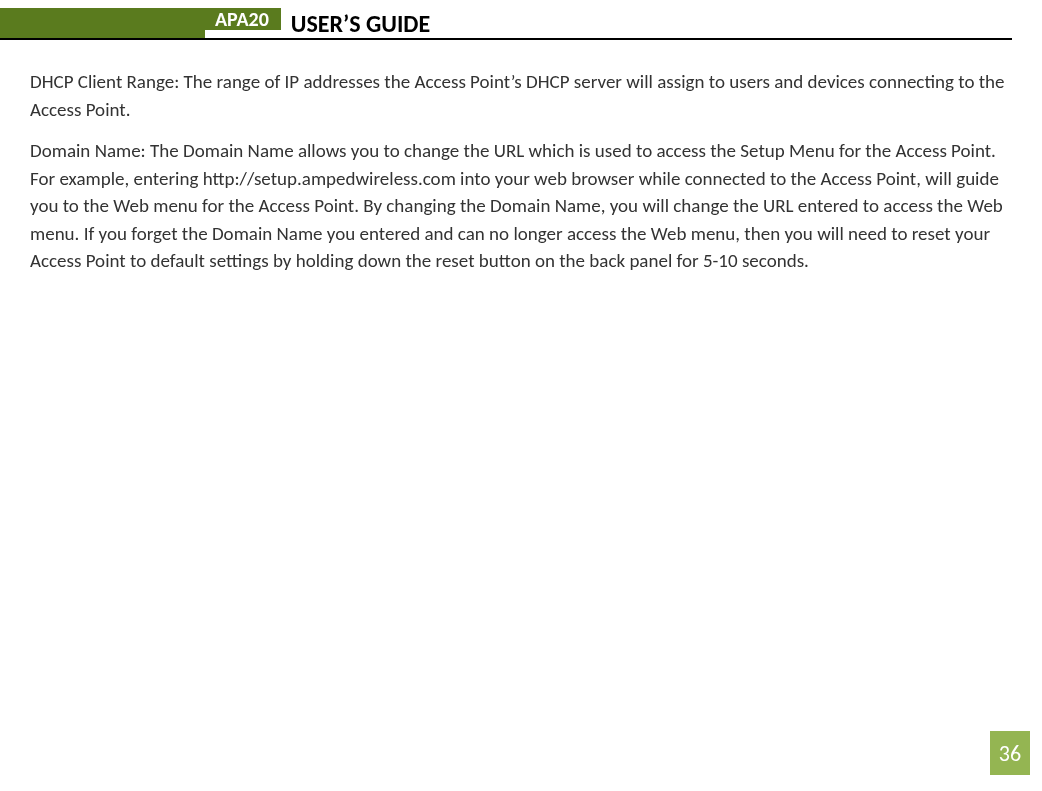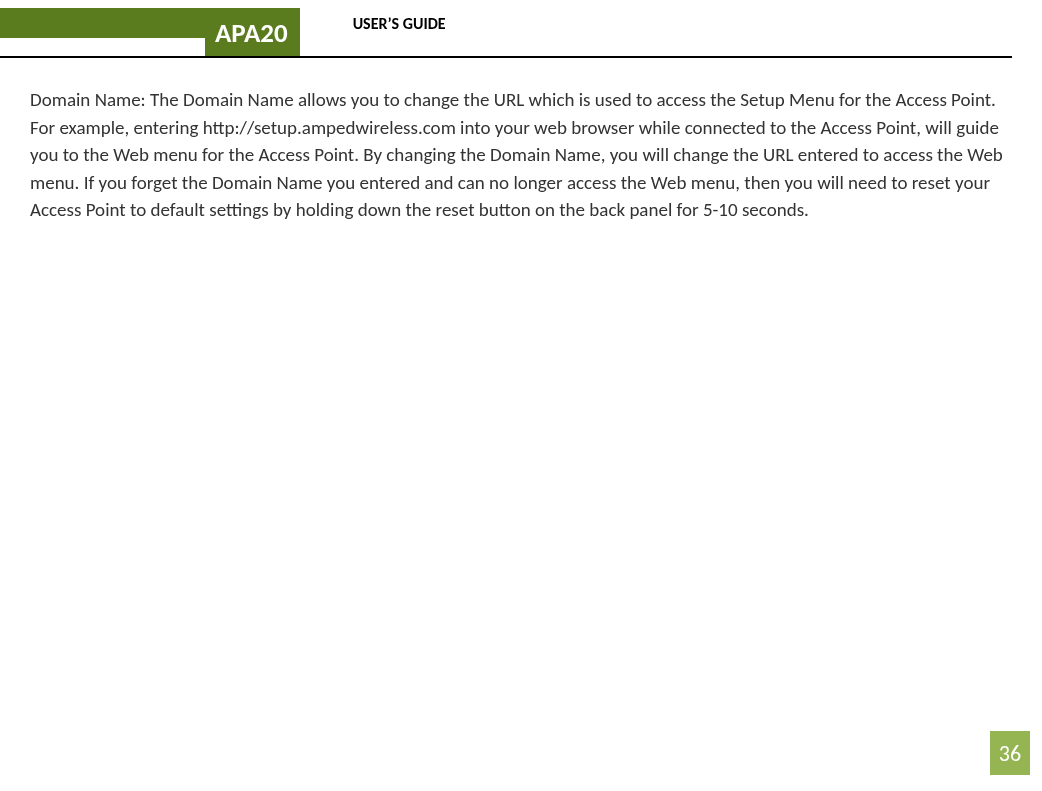--- a/index.html
+++ b/index.html
@@ -21,36 +21,35 @@
     }
     .header-dark-bar {
       background: #5a7b1e;
       height: 30px;
       width: 205px;
     }
     .header-badge {
       background: #5a7b1e;
       color: #ffffff;
       font-weight: bold;
-      font-size: 27px;
+      font-size: 20px;
       padding: 3px 12px 3px 10px;
-      height: 48px;
+      height: 22px;
       display: flex;
       align-items: center;
     }
     .header-title {
       color: #000000;
       font-weight: bold;
-      font-size: 16px;
+      font-size: 24px;
       padding: 3px 0 3px 10px;
       height: 30px;
       display: flex;
       align-items: center;
       flex: 1;
-      margin-left: 43px;
     }
     .header-rule-wrap {
       padding: 0 30px 0 0;
     }
     .header-rule {
       border: none;
       border-top: 2px solid #000000;
       margin-left: 0;
       margin-right: 0;
     }
@@ -83,16 +82,17 @@
 <div class="header">
   <div class="header-dark-bar"></div>
   <div class="header-badge">APA20</div>
   <div class="header-title">USER’S GUIDE</div>
 </div>
 <div class="header-rule-wrap">
   <hr class="header-rule">
 </div>
 
 <div class="content">
+  <p class="para">DHCP Client Range: The range of IP addresses the Access Point’s DHCP server will assign to users and devices connecting to the Access Point.</p>
   <p class="para">Domain Name: The Domain Name allows you to change the URL which is used to access the Setup Menu for the Access Point. For example, entering http://setup.ampedwireless.com into your web browser while connected to the Access Point, will guide you to the Web menu for the Access Point. By changing the Domain Name, you will change the URL entered to access the Web menu. If you forget the Domain Name you entered and can no longer access the Web menu, then you will need to reset your Access Point to default settings by holding down the reset button on the back panel for 5-10 seconds.</p>
 </div>
 
 <div class="page-number-box">36</div>
 
 </body></html>

